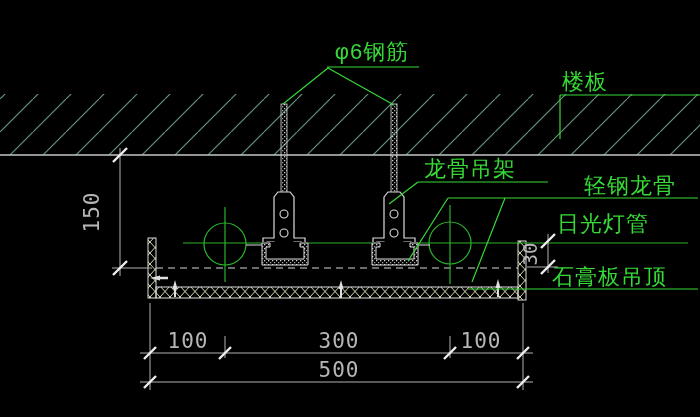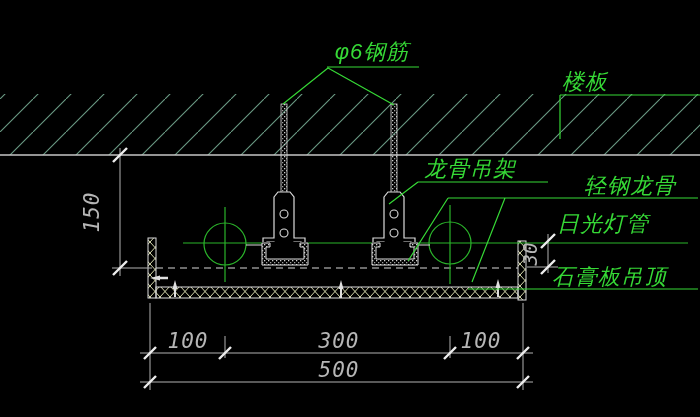--- a/index.html
+++ b/index.html
@@ -1,16 +1,16 @@
 <!DOCTYPE html>
 <html><head>
 <meta charset="utf-8">
 <style>
   html,body{margin:0;padding:0;background:#000;}
-  .stage{width:700px;height:417px;background:#000;position:relative;overflow:hidden;font-style:italic;}
+  .stage{width:700px;height:417px;background:#000;position:relative;overflow:hidden;}
   svg{display:block;}
   text{font-family:"Liberation Sans", sans-serif;}
   .cjk{fill:#36d936;font-size:22px;letter-spacing:1px;}
   .dim{fill:#b6b6b6;font-family:"DejaVu Sans Mono", monospace;font-size:21px;letter-spacing:1px;}
   .dim-sm{fill:#b6b6b6;font-family:"DejaVu Sans Mono", monospace;font-size:19px;}
 </style>
 </head>
 <body>
 
 <div class="stage">

